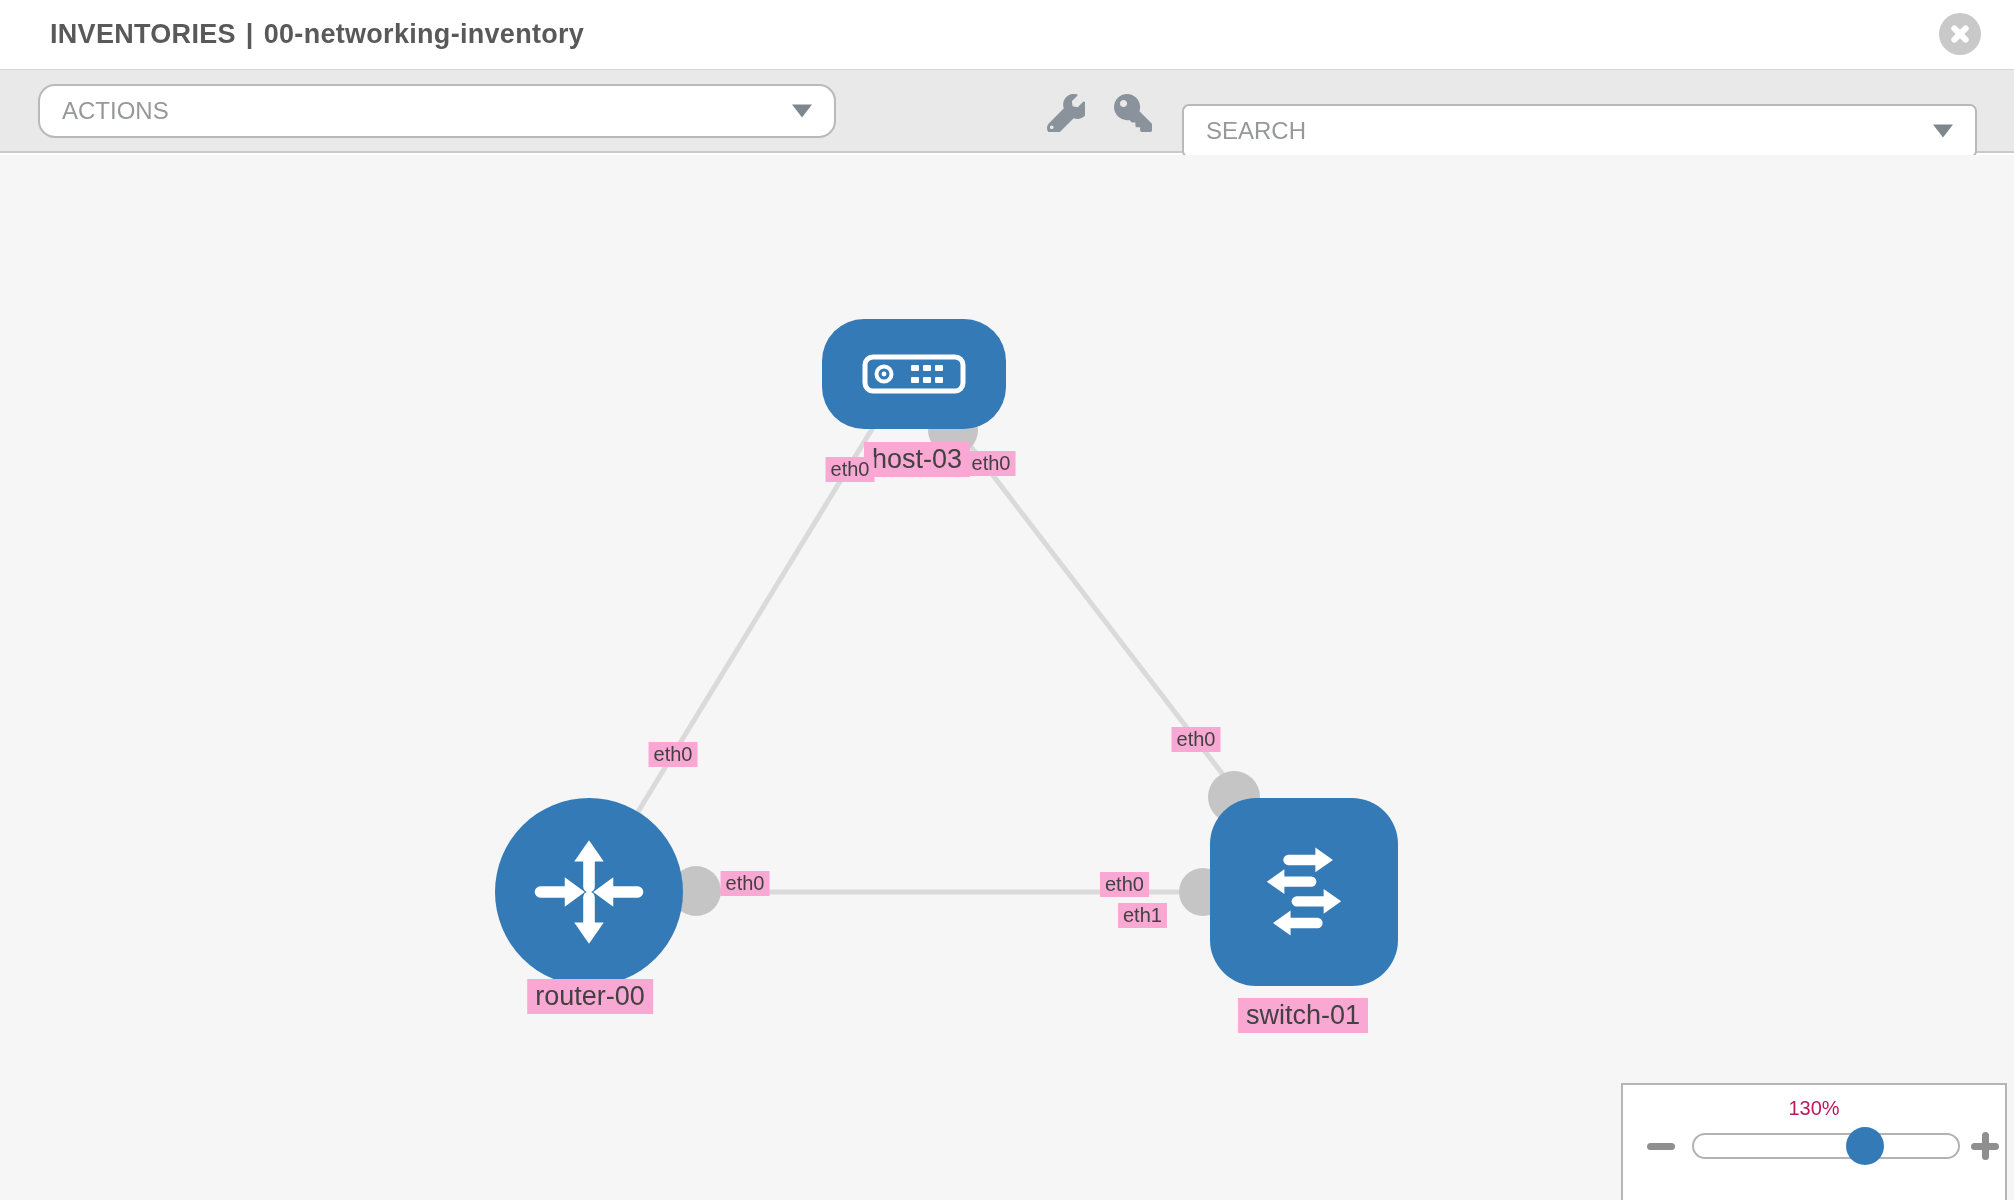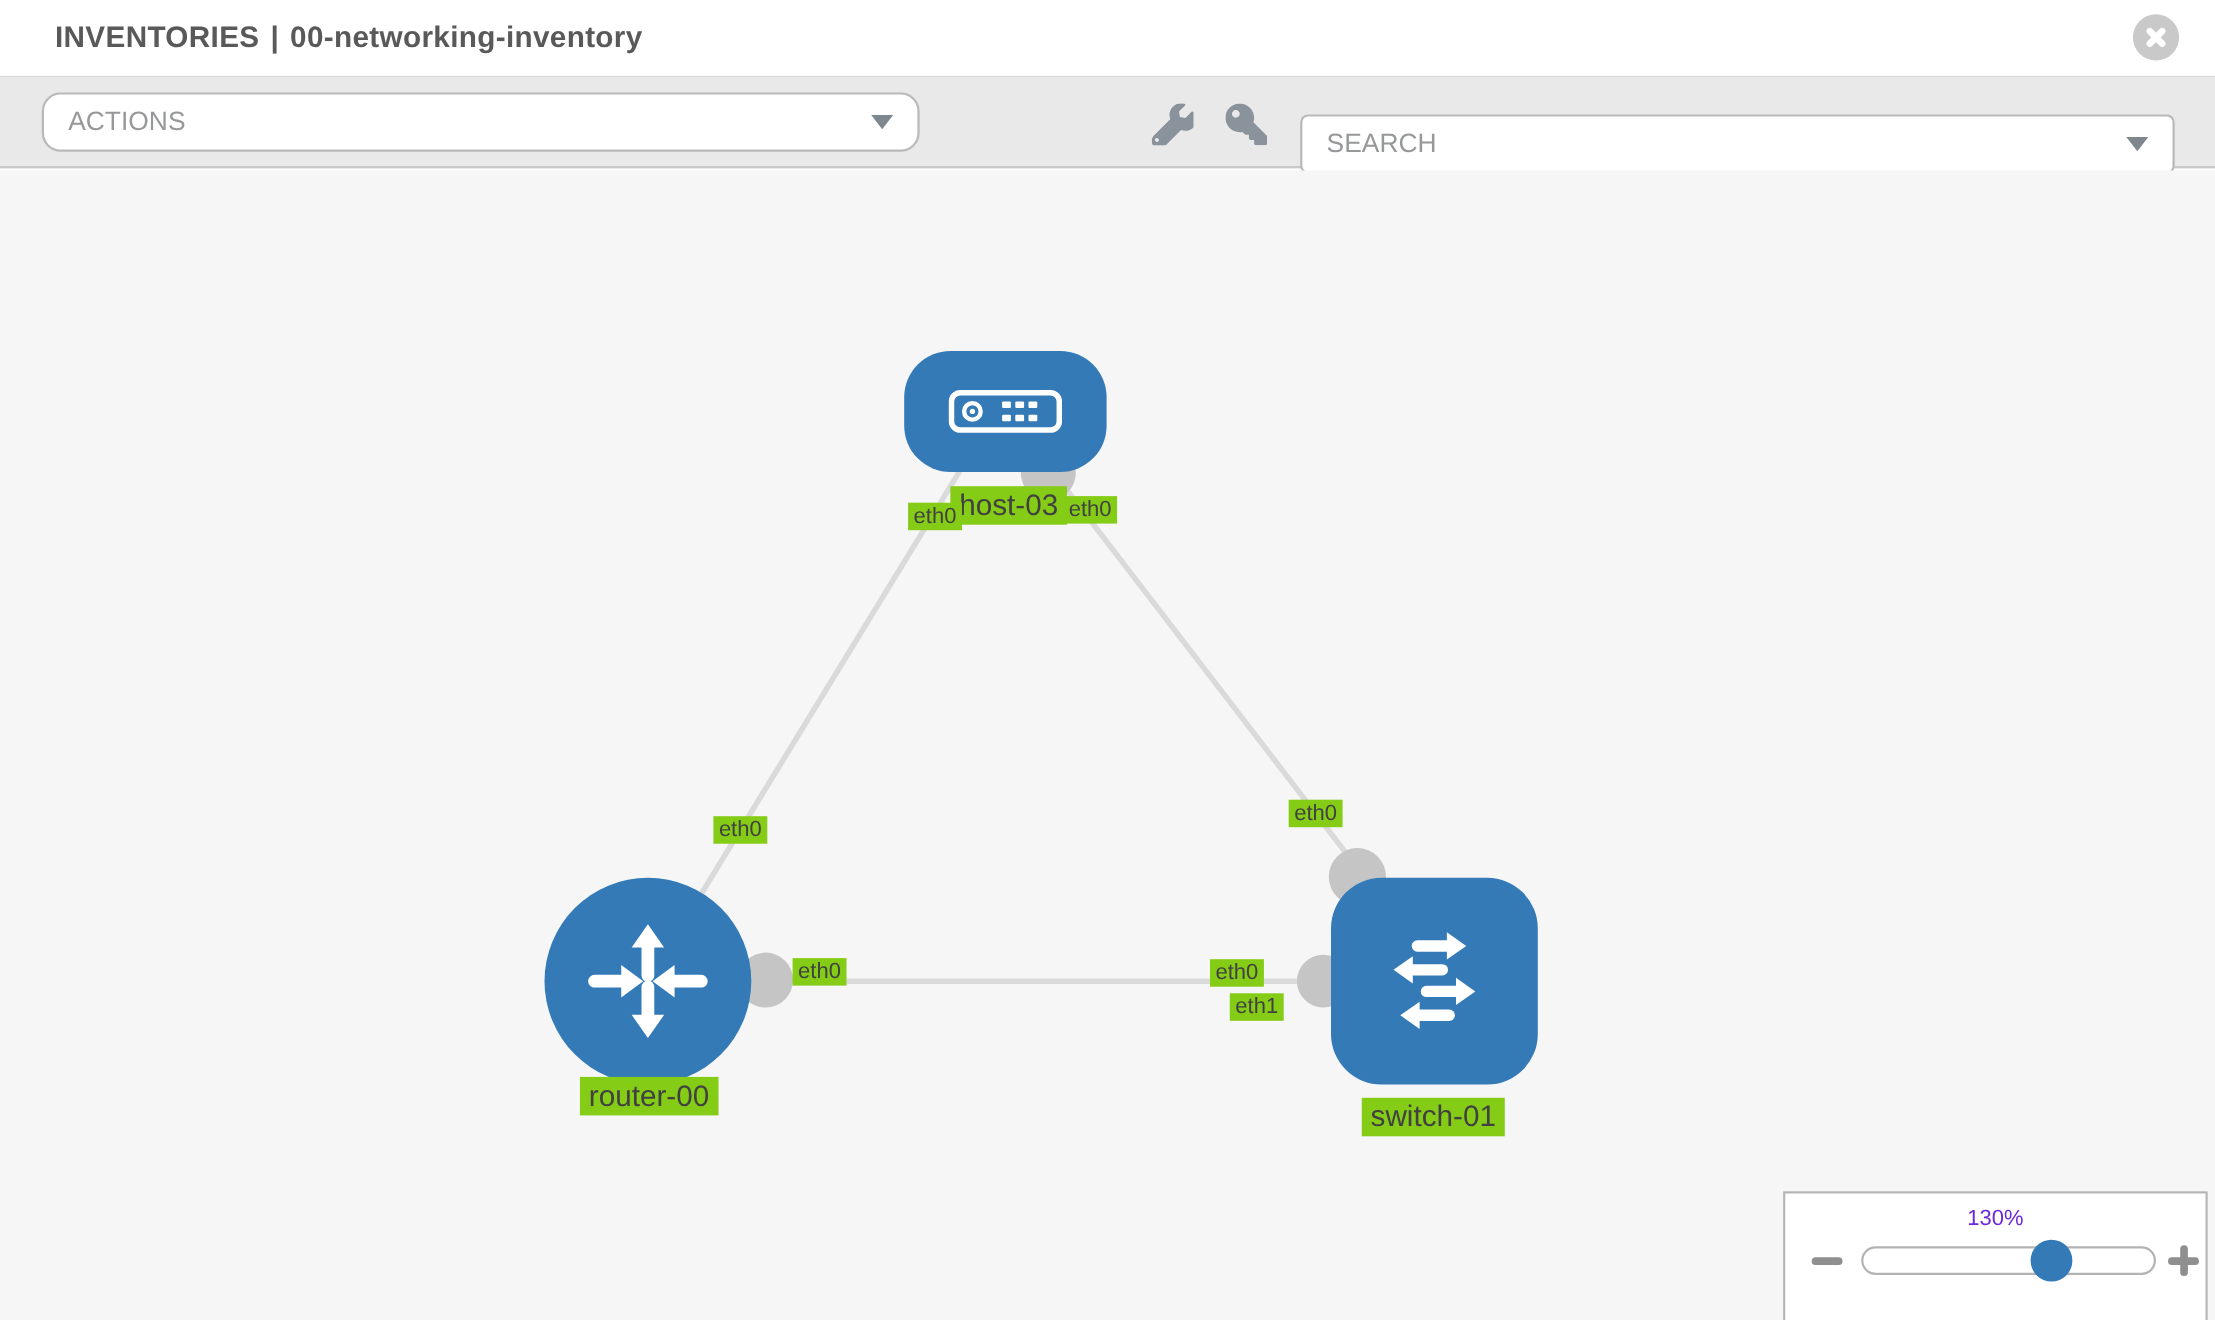--- a/index.html
+++ b/index.html
@@ -29,28 +29,28 @@
 
   
   .canvas { position:absolute; left:0; top:155px; width:2014px; height:1045px; background:#f6f6f6; overflow:hidden; }
   .links { position:absolute; left:0; top:0; width:100%; height:100%; }
   .iface-dot { position:absolute; border-radius:50%; background:#c5c5c5; }
   .node { position:absolute; background:#337ab7; display:flex; align-items:center; justify-content:center; cursor:pointer; }
   .node svg { display:block; }
   .node-host { left:822px; top:164px; width:184px; height:110px; border-radius:42px; }
   .node-router { left:495px; top:643px; width:188px; height:188px; border-radius:50%; }
   .node-switch { left:1210px; top:643px; width:188px; height:188px; border-radius:46px; }
-  .chip { position:absolute; background:#84cc16; color:#414141; white-space:nowrap; }
+  .chip { position:absolute; background:#f9a8d4; color:#414141; white-space:nowrap; }
   .chip-node { font-size:27px; padding:2px 8px; transform:translateX(-50%); }
   .chip-eth { font-size:20px; padding:1px 5px; transform:translateX(-50%); }
   .chip-eth-abs { font-size:20px; padding:1px 5px; }
 
   
   .zoom-panel { position:absolute; left:1621px; top:928px; width:386px; height:140px; background:#fff; border:2px solid #b5b5b5; }
-  .zoom-level { position:absolute; left:0; top:12px; width:100%; text-align:center; font-size:20px; color:#6d28d9; }
+  .zoom-level { position:absolute; left:0; top:12px; width:100%; text-align:center; font-size:20px; color:#be185d; }
   .zoom-btn { position:absolute; width:34px; height:34px; top:44px; cursor:pointer; }
   .zoom-minus { left:21px; }
   .zoom-plus { left:345px; }
   .bar { position:absolute; background:#8f8f8f; border-radius:3.5px; }
   .bar-h { left:3px; top:14px; width:28px; height:7px; }
   .bar-v { left:13.5px; top:3px; width:7px; height:28px; }
   .slider-track { position:absolute; left:69px; top:48px; width:268px; height:26px; background:#fff; border:2px solid #b3b3b3; border-radius:13px; cursor:pointer; }
   .slider-thumb { position:absolute; left:223px; top:42px; width:38px; height:38px; border-radius:50%; background:#337ab7; cursor:grab; }
 </style>
 </head>

